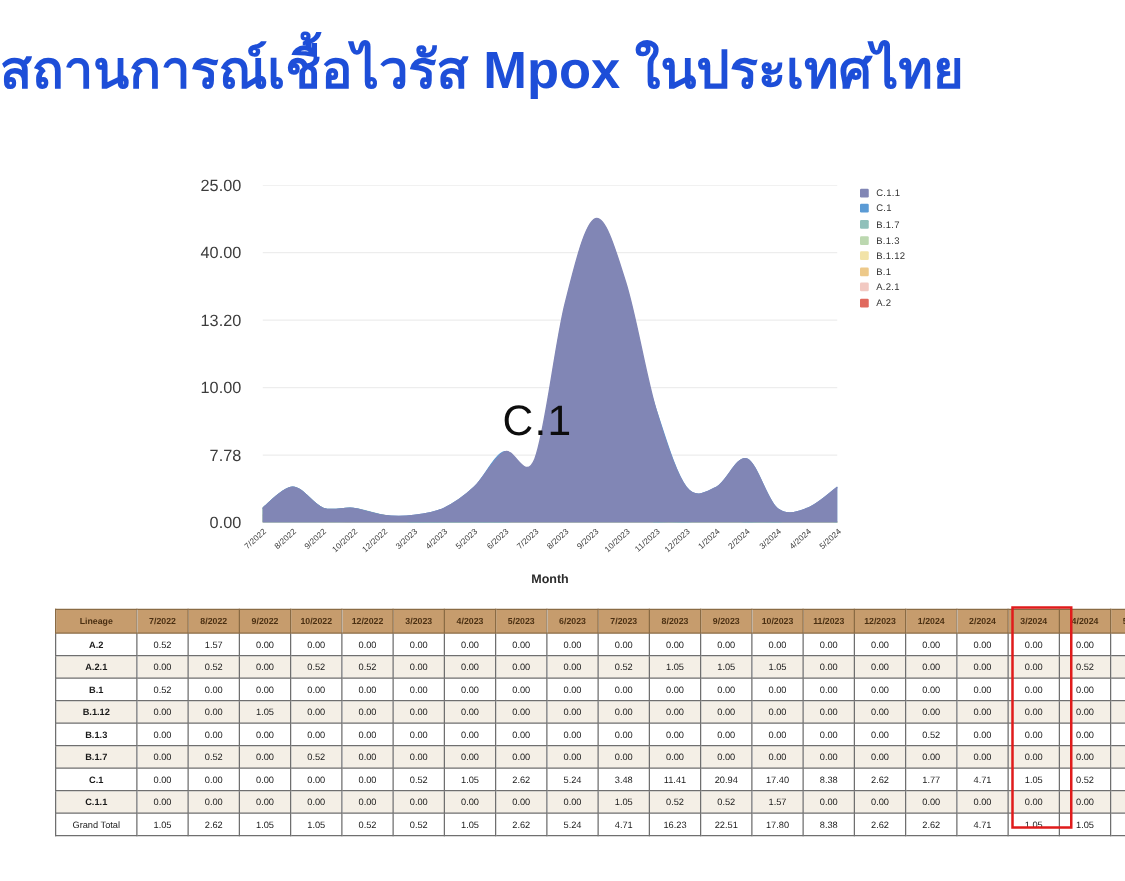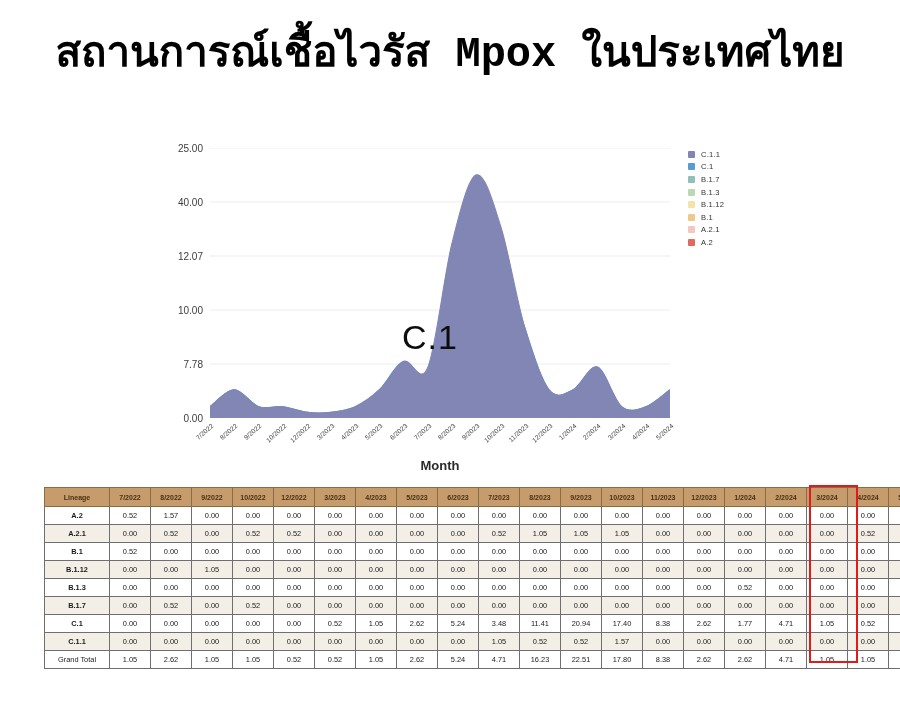--- a/index.html
+++ b/index.html
@@ -16,26 +16,25 @@
     overflow: hidden;
     position: relative;
   }
 
   
   #page-title {
     position: absolute;
     left: 0;
     top: 32px;
     width: 900px;
-    text-align: center;
-    font-family: Liberation Mono, monospace;
+    font-family: Liberation Sans, sans-serif;
     font-size: 42px;
     font-weight: 700;
     letter-spacing: 0px;
-    color: #000000;
+    color: #1d4ed8;
     line-height: 1.12;
     white-space: nowrap;
   }
 
   
   #chart-figure {
     position: absolute;
     left: 150px;
     top: 140px;
     width: 620px;
@@ -72,23 +71,23 @@
     height: 270px;
     background: #ffffff;
   }
 
   #plot-area svg { display: block; }
 
   
   .ytick {
     position: absolute;
     right: 100%;
-    margin-right: 7px;
+    margin-right: 17px;
     transform: translateY(-50%);
-    font-size: 10px;
+    font-size: 13px;
     color: #3c3c3c;
     white-space: nowrap;
   }
 
   
   .xtick {
     position: absolute;
     top: 100%;
     margin-top: 4px;
     font-size: 6.6px;
@@ -98,21 +97,21 @@
     transform: rotate(-42deg) translate(-100%, 0);
     letter-spacing: 0.1px;
   }
 
   #x-axis-title {
     position: absolute;
     left: 60px;
     top: 318px;
     width: 460px;
     text-align: center;
-    font-size: 13px;
+    font-size: 10px;
     font-weight: 700;
     color: #2b2b2b;
   }
 
   
   #series-annotation-c1 {
     position: absolute;
     left: 252px;
     top: 178px;
     font-size: 34px;
@@ -258,21 +257,21 @@
           <g>
             <path d="M 0.00 258.77 C 4.04 255.94, 16.14 241.83, 24.21 241.81 C 32.28 241.79, 40.35 255.83, 48.42 258.66 C 56.49 261.49, 64.56 257.81, 72.63 258.77 C 80.70 259.72, 88.77 263.45, 96.84 264.38 C 104.91 265.32, 112.98 265.34, 121.05 264.38 C 129.12 263.43, 137.19 262.44, 145.26 258.66 C 153.33 254.88, 161.40 249.25, 169.47 241.70 C 177.54 234.16, 185.61 217.17, 193.68 213.41 C 201.75 209.65, 209.82 238.91, 217.89 219.13 C 225.96 199.35, 234.04 126.76, 242.11 94.72 C 250.18 62.68, 258.25 29.72, 266.32 26.89 C 274.39 24.07, 282.46 52.33, 290.53 77.76 C 298.60 103.19, 306.67 152.17, 314.74 179.50 C 322.81 206.82, 330.88 231.32, 338.95 241.70 C 347.02 252.09, 355.09 245.57, 363.16 241.81 C 371.23 238.05, 379.30 216.32, 387.37 219.13 C 395.44 221.94, 403.51 252.05, 411.58 258.66 C 419.65 265.27, 427.72 261.59, 435.79 258.77 C 443.86 255.94, 455.96 244.55, 460.00 241.70 L 460 270 L 0 270 Z" fill="#8186b5" stroke="none"></path>
             <path d="M 0.00 258.77 C 4.04 255.94, 16.14 241.83, 24.21 241.81 C 32.28 241.79, 40.35 255.83, 48.42 258.66 C 56.49 261.49, 64.56 257.81, 72.63 258.77 C 80.70 259.72, 88.77 263.45, 96.84 264.38 C 104.91 265.32, 112.98 265.34, 121.05 264.38 C 129.12 263.43, 137.19 262.44, 145.26 258.66 C 153.33 254.88, 161.40 249.25, 169.47 241.70 C 177.54 234.16, 185.61 217.17, 193.68 213.41 C 201.75 209.65, 209.82 238.91, 217.89 219.13 C 225.96 199.35, 234.04 126.76, 242.11 94.72 C 250.18 62.68, 258.25 29.72, 266.32 26.89 C 274.39 24.07, 282.46 52.33, 290.53 77.76 C 298.60 103.19, 306.67 152.17, 314.74 179.50 C 322.81 206.82, 330.88 231.32, 338.95 241.70 C 347.02 252.09, 355.09 245.57, 363.16 241.81 C 371.23 238.05, 379.30 216.32, 387.37 219.13 C 395.44 221.94, 403.51 252.05, 411.58 258.66 C 419.65 265.27, 427.72 261.59, 435.79 258.77 C 443.86 255.94, 455.96 244.55, 460.00 241.70" fill="none" stroke="#8186b5" stroke-width="1.1"></path>
           </g>
         </svg>
     </div>
     <div id="y-ticks">
         <div class="ytick" style="top: 270px;">0.00</div>
         <div class="ytick" style="top: 216px;">7.78</div>
         <div class="ytick" style="top: 162px;">10.00</div>
-        <div class="ytick" style="top: 108px;">12.07</div>
+        <div class="ytick" style="top: 108px;">13.20</div>
         <div class="ytick" style="top: 54px;">40.00</div>
         <div class="ytick" style="top: 0px;">25.00</div>
       </div>
     <div id="x-ticks">
         <div class="xtick" style="left: 0px;">7/2022</div>
         <div class="xtick" style="left: 24.2105px;">8/2022</div>
         <div class="xtick" style="left: 48.4211px;">9/2022</div>
         <div class="xtick" style="left: 72.6316px;">10/2022</div>
         <div class="xtick" style="left: 96.8421px;">12/2022</div>
         <div class="xtick" style="left: 121.053px;">3/2023</div>

